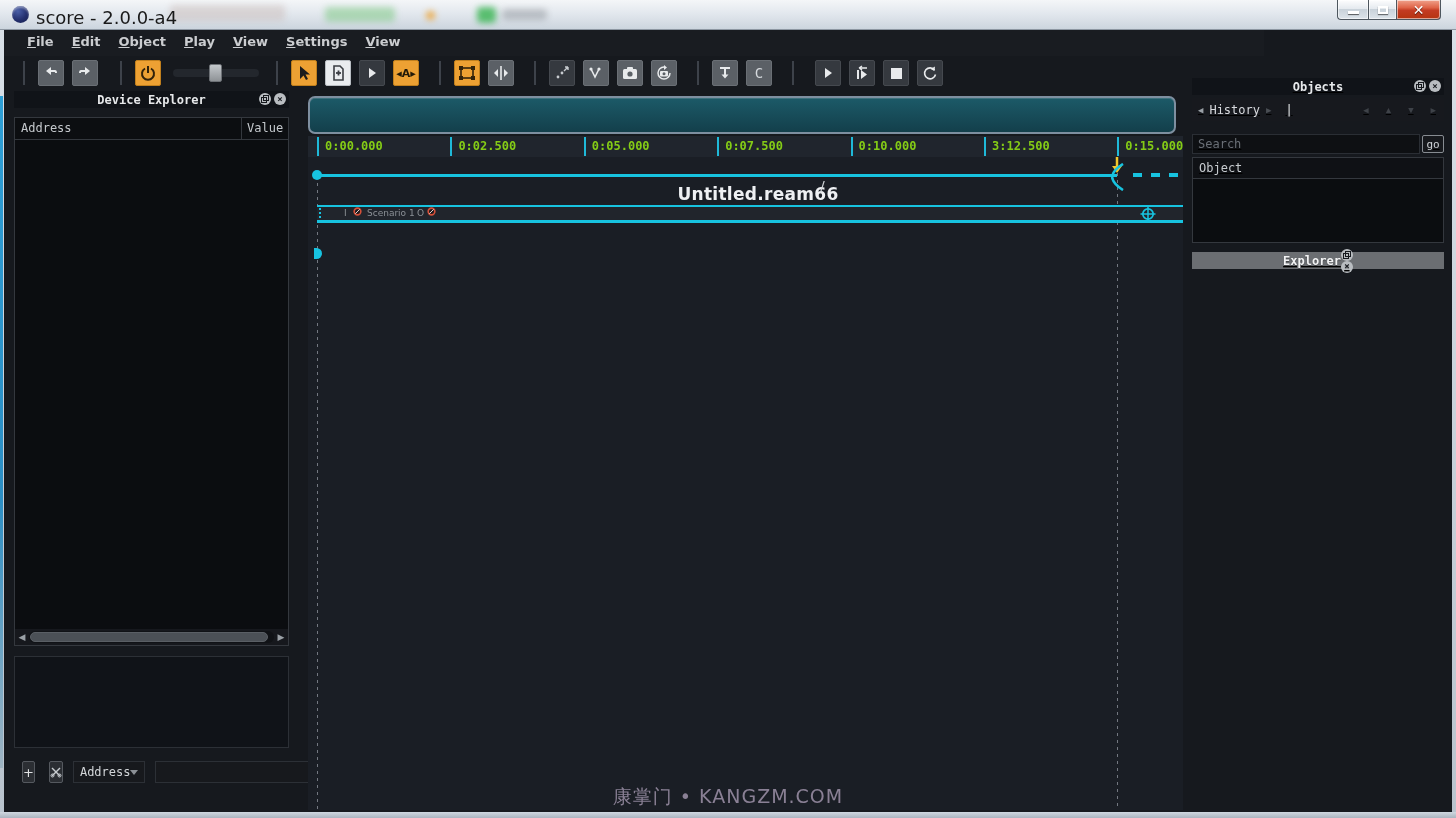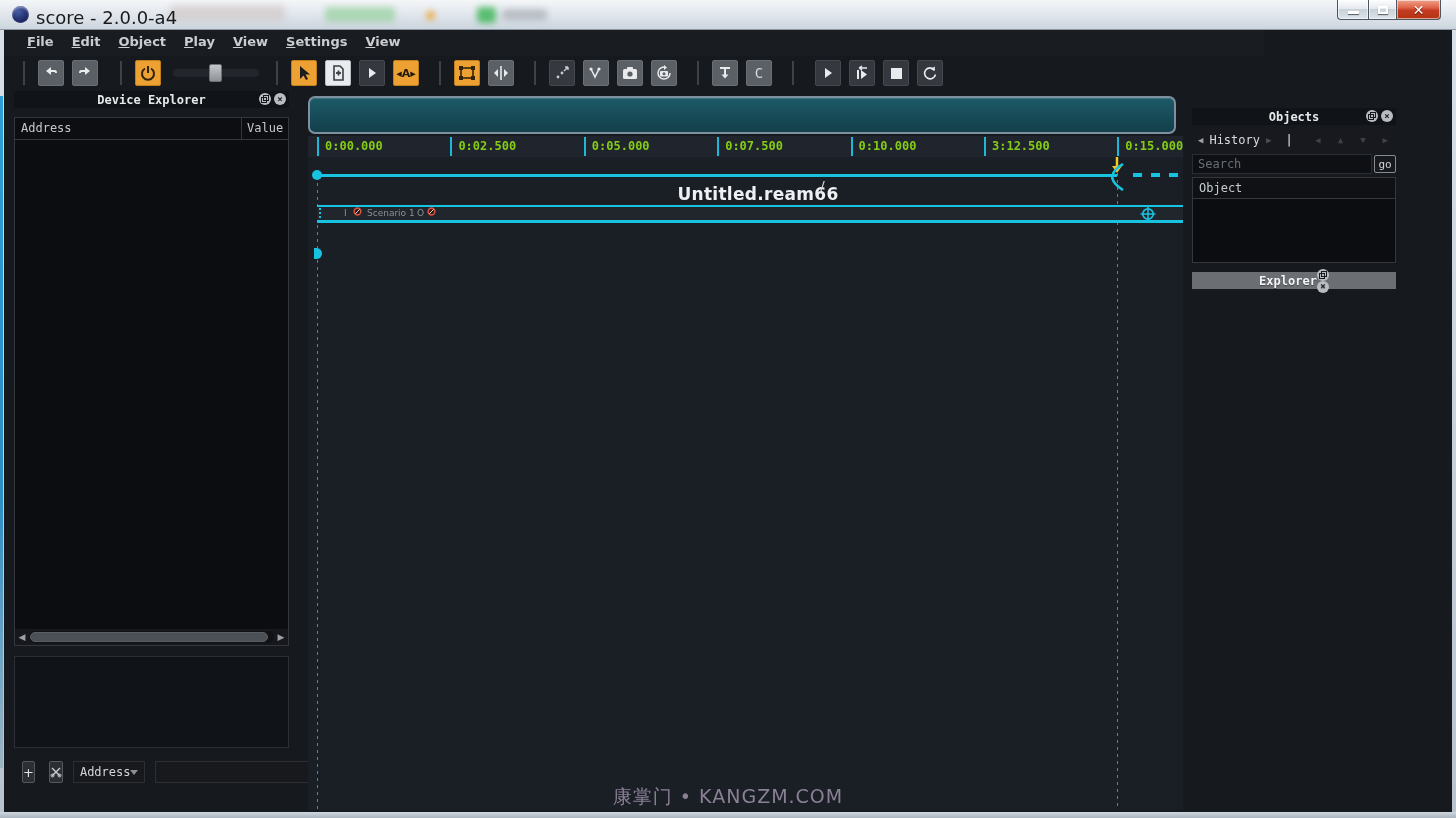--- a/index.html
+++ b/index.html
@@ -116,27 +116,27 @@
   .rack-handle { position:absolute; left:2px; top:1px; width:2px; height:11px;
     background:repeating-linear-gradient(to bottom, #17c3e0 0 2px, transparent 2px 4px); }
   .rack-label { position:absolute; top:1px; font-size:9px; color:#8b9096; font-family:"DejaVu Sans", sans-serif; }
   .mute { position:absolute; top:0px; width:9px; height:9px; }
   .state-dot { position:absolute; left:6px; top:91px; width:8px; height:11px; background:#17c3e0;
     border-radius:0 6px 6px 0; }
   .watermark { position:absolute; left:0; top:627px; width:840px; text-align:center; font-size:19px;
     color:#8a8095; letter-spacing:1px; }
 
   
-  .right-dock { position:absolute; left:1192px; top:108px; width:204px; }
+  .right-dock { position:absolute; left:1192px; top:78px; width:252px;text-decoration:underline; }
   .history-row { margin-top:3px; height:23px; background:#17191e; display:flex; align-items:center;
     font-family:"DejaVu Sans Mono", monospace; font-size:12px; color:#d8dade; }
   .h-arrow { color:#4a4e54; font-size:9px; padding:0 6px; }
   .h-caret { color:#e6e8ea; margin-left:8px; }
   .h-nav { margin-left:auto; display:flex; gap:17px; padding-right:8px; color:#3e4248; font-size:9px; }
-  .search-row { margin-top:3px; display:flex; align-items:center;justify-content:flex-end; }
+  .search-row { margin-top:13px; display:flex; align-items:center;justify-content:flex-end; }
   .search-input { flex:1; height:20px; background:#0e1013; border:1px solid #2a2e34; color:#c8ccd0;
     font-family:"DejaVu Sans Mono", monospace; font-size:12px; padding:0 5px; }
   .search-input::placeholder { color:#6a6f76; }
   .go-btn { width:22px; height:18px; margin-left:2px; background:#17191d; border:1px solid #878c92;
     border-radius:2px; color:#d0d4d8; font-family:"DejaVu Sans Mono", monospace; font-size:11px;
     display:flex; align-items:center; justify-content:center; }
   .obj-table { margin-top:3px; border:1px solid #34383e; }
   .obj-header { height:21px; background:#0f1115; border-bottom:1px solid #34383e; display:flex; align-items:center;
     font-family:"DejaVu Sans Mono", monospace; font-size:12px; color:#c8ccd0; padding-left:6px; }
   .obj-body { height:63px; background:#0b0d10; }

